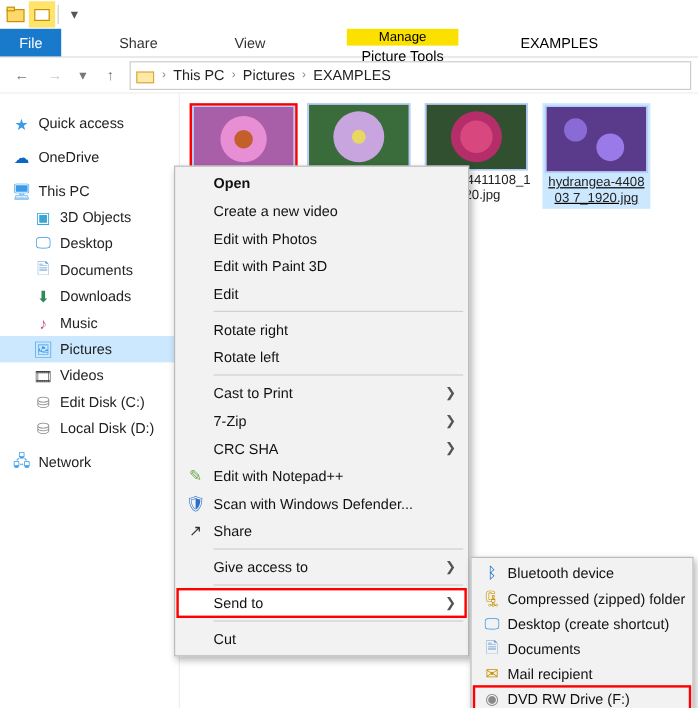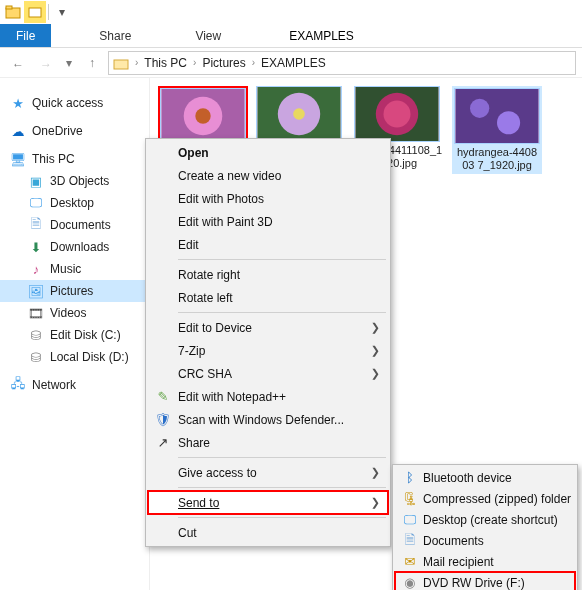--- a/index.html
+++ b/index.html
@@ -32,33 +32,33 @@
 .nav { width: 150px; border-right: 1px solid #eee; padding: 8px 0; overflow:hidden;}
 .nav-item { display:flex; align-items:center; gap:6px; padding: 3px 6px 3px 18px; color:#222; white-space:nowrap; }
 .nav-item.group { padding-left: 10px; margin-top:6px; }
 .nav-item.sub { padding-left: 28px; }
 .nav-item.selected { background:#cce8ff; }
 .nav-icon { width:16px; height:16px; display:inline-flex; align-items:center; justify-content:center; font-size:13px; }
 
 .content { flex:1; padding: 8px; position: relative; display:flex; gap:8px; align-items:flex-start;}
 .thumb { width: 90px; text-align:center; }
 .thumb.selected .imgbox { outline:2px solid red; }
-.thumb .bgsel { background:#cce8ff; padding:2px; }
+.thumb .bgsel { background:#cce8ff; padding:2px;text-decoration:underline; }
 .imgbox { width:86px; height:56px; border:1px solid #a8d2ff; background:#d8c8e8; display:flex; align-items:center; justify-content:center; overflow:hidden;}
 .imgbox svg { width:100%; height:100%; }
 .fname { font-size:11px; color:#222; line-height:1.2; margin-top:2px; word-break:break-all;}
 .thumb.selected .fname, .thumb.sel2 .fname { background:#cce8ff; }
 
 
 .ctx { position:absolute; left:145px; top:138px; width:246px; background:#f2f2f2; border:1px solid #bcbcbc; box-shadow: 2px 3px 6px rgba(0,0,0,.3); padding:2px; z-index:10;}
 .ctx-row { display:flex; align-items:center; height:23px; padding:0 24px 0 30px; position:relative; color:#111; white-space:nowrap;}
 .ctx-sep { height:1px; background:#d0d0d0; margin:3px 2px 3px 30px; }
 .ctx-icon { position:absolute; left:6px; width:18px; height:18px; display:flex; align-items:center; justify-content:center; font-size:13px; color:#333;}
 .ctx-arrow { position:absolute; right:8px; font-size:11px; color:#555; }
-.ctx-row.highlight { outline:2px solid red; outline-offset:-1px; background:#fff;text-decoration:underline;}
+.ctx-row.highlight { outline:2px solid red; outline-offset:-1px; background:#fff;}
 
 
 .submenu { position:absolute; left:392px; top:464px; width:186px; background:#f2f2f2; border:1px solid #bcbcbc; box-shadow: 2px 3px 6px rgba(0,0,0,.3); padding:2px; z-index:11;}
 .submenu .ctx-row { padding-left:28px; height:21px;}
 .ctx-row.red-box { outline:2px solid red; outline-offset:-1px; }
 
 </style>
 </head>
 <body>
 
@@ -75,20 +75,24 @@
       </svg>
   </div>
   <div class="qat-sep"></div>
   <div class="qat-btn">▾</div>
 </div>
 
 <div class="ribbon">
   <div class="file-tab">File</div>
   <div class="rtab">Share</div>
   <div class="rtab">View</div>
+  <div class="manage-group">
+    <div class="manage-hdr">Manage</div>
+    <div class="manage-sub">Picture Tools</div>
+  </div>
   <div class="title">EXAMPLES</div>
 </div>
 
 <div class="addrbar">
   <div class="navbtn">←</div>
   <div class="navbtn" style="color:#ccc">→</div>
   <div class="navbtn" style="width:14px">▾</div>
   <div class="navbtn">↑</div>
   <div class="addrbox">
     <span class="nav-icon">
@@ -216,21 +220,21 @@
     </div>
   <div class="ctx-row">Create a new video</div>
   <div class="ctx-row">Edit with Photos</div>
   <div class="ctx-row">Edit with Paint 3D</div>
   <div class="ctx-row">Edit</div>
   <div class="ctx-sep"></div>
   <div class="ctx-row">Rotate right</div>
   <div class="ctx-row">Rotate left</div>
   <div class="ctx-sep"></div>
   <div class="ctx-row">
-      <span>Edit to Device</span>
+      <span>Cast to Print</span>
       <span class="ctx-arrow">❯</span>
     </div>
   <div class="ctx-row">
       <span>7-Zip</span>
       <span class="ctx-arrow">❯</span>
     </div>
   <div class="ctx-row">
       <span>CRC SHA</span>
       <span class="ctx-arrow">❯</span>
     </div>

